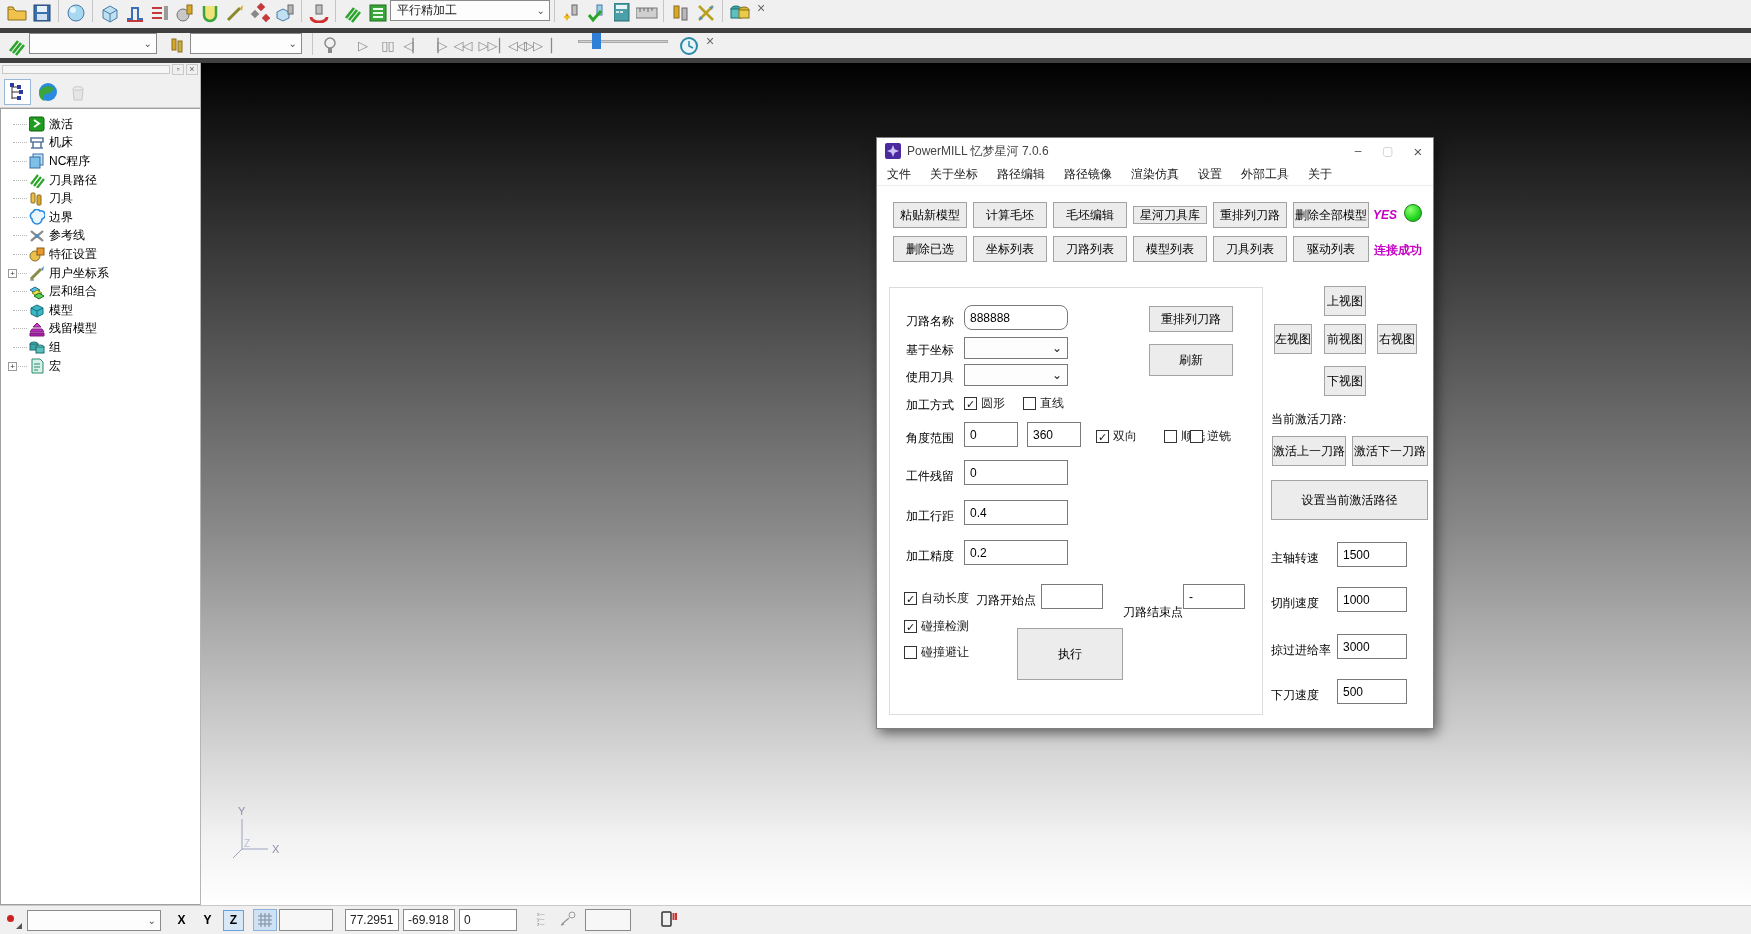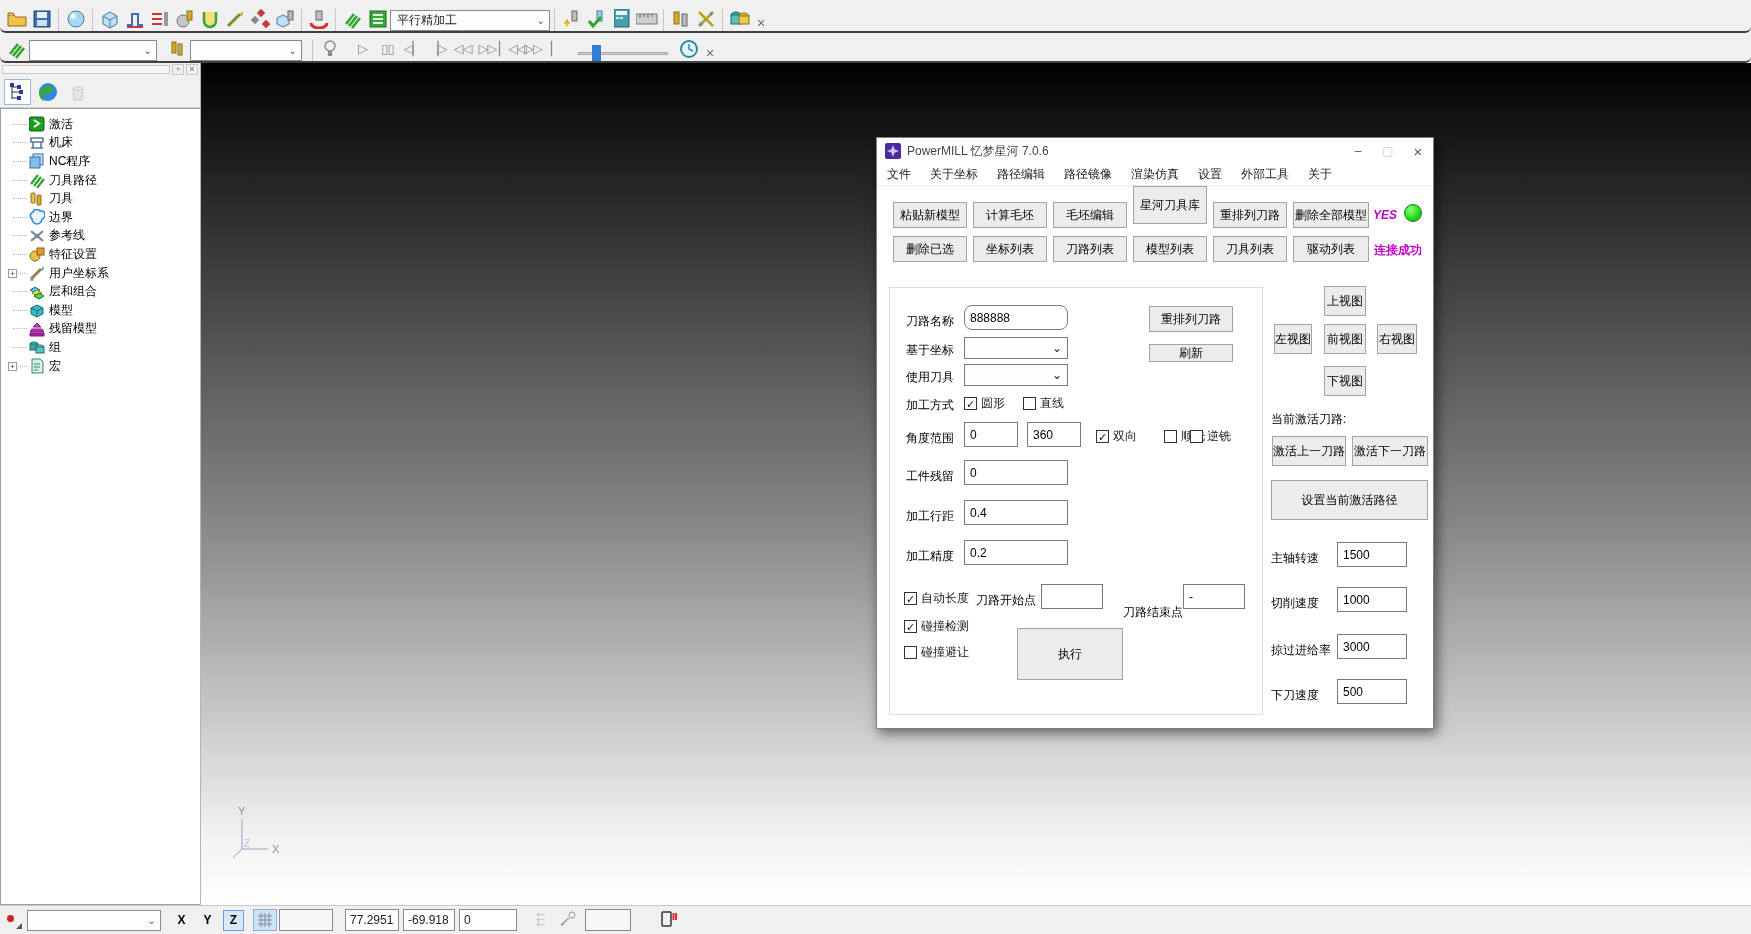--- a/index.html
+++ b/index.html
@@ -1,19 +1,19 @@
 <!DOCTYPE html>
 <html><head>
 <meta charset="utf-8">
 <style>
   * { margin:0; padding:0; box-sizing:border-box; }
   html,body { width:1751px; height:934px; overflow:hidden;
     font-family:"Liberation Sans","DejaVu Sans",sans-serif; font-size:12px; color:#222;
     background:#f0f0f0; }
-  .tb { display:flex; align-items:flex-end; background:#f0f0f0; border-bottom:2px solid #404040;border-radius:6px; }
+  .tb { display:flex; align-items:flex-start; background:#f0f0f0; border-bottom:5px solid #404040; }
   #toolbar1 { height:33px; padding-left:4px; }
   #toolbar2 { height:30px; padding-left:4px; }
   .ibtn { width:25px; height:25px; display:flex; align-items:center; justify-content:center; flex:0 0 auto; }
   .sep { width:1px; height:22px; background:#c6c6c6; margin:0 4px; flex:0 0 auto; }
   .combo { height:21px; background:#fdfdfd; border:1px solid #8a8a8a; display:flex; align-items:center;
     justify-content:space-between; padding:0 4px 0 6px; color:#222; flex:0 0 auto; }
   .combo .chev { color:#555; font-size:10px; }
   .txt { color:#8a8a8a; font-size:13px; letter-spacing:-1px; }
   .closex { color:#666; font-size:14px; width:18px; text-align:center; }
   
@@ -465,21 +465,21 @@
     <span class="menu-item">路径镜像</span>
     <span class="menu-item">渲染仿真</span>
     <span class="menu-item">设置</span>
     <span class="menu-item">外部工具</span>
     <span class="menu-item">关于</span>
   </div>
 
   <div class="dbtn2" style="left:16px;top:64px;width:74px;height:26px;">粘贴新模型</div>
   <div class="dbtn2" style="left:96px;top:64px;width:74px;height:26px;">计算毛坯</div>
   <div class="dbtn2" style="left:176px;top:64px;width:74px;height:26px;">毛坯编辑</div>
-  <div class="dbtn2" style="left:256px;top:48px;width:74px;height:38px;">星河刀具库</div>
+  <div class="dbtn2" style="left:256px;top:68px;width:74px;height:18px;">星河刀具库</div>
   <div class="dbtn2" style="left:336px;top:64px;width:74px;height:26px;">重排列刀路</div>
   <div class="dbtn2" style="left:416px;top:64px;width:76px;height:26px;font-size:12px;">删除全部模型</div>
   <span class="magenta" style="position:absolute;left:496px;top:70px;font-style:italic;">YES</span>
   <span class="led" style="left:527px;top:66px;"></span>
 
   <div class="dbtn2" style="left:16px;top:98px;width:74px;height:26px;">删除已选</div>
   <div class="dbtn2" style="left:96px;top:98px;width:74px;height:26px;">坐标列表</div>
   <div class="dbtn2" style="left:176px;top:98px;width:74px;height:26px;">刀路列表</div>
   <div class="dbtn2" style="left:256px;top:98px;width:74px;height:26px;">模型列表</div>
   <div class="dbtn2" style="left:336px;top:98px;width:74px;height:26px;">刀具列表</div>
@@ -490,21 +490,21 @@
   <div id="tabpanel"></div>
 
   <span class="flabel" style="left:29px;top:175px;">刀路名称</span>
   <input class="finput" style="left: 87px; top: 167px; width: 104px; border-radius: 8px;" value="888888">
   <div class="dbtn2" style="left:272px;top:168px;width:84px;height:26px;">重排列刀路</div>
 
   <span class="flabel" style="left:29px;top:204px;">基于坐标</span>
   <div class="fcombo" style="left:87px;top:199px;width:104px;">
       <span class="chev">⌄</span>
     </div>
-  <div class="dbtn2" style="left:272px;top:206px;width:84px;height:18px;">刷新</div>
+  <div class="dbtn2" style="left:272px;top:206px;width:84px;height:32px;">刷新</div>
 
   <span class="flabel" style="left:29px;top:231px;">使用刀具</span>
   <div class="fcombo" style="left:87px;top:226px;width:104px;">
       <span class="chev">⌄</span>
     </div>
 
   <span class="flabel" style="left:29px;top:259px;">加工方式</span>
   <div class="cbrow" style="left:87px;top:257px;">
       <span class="cbox">✓</span>
       <span>圆形</span>

